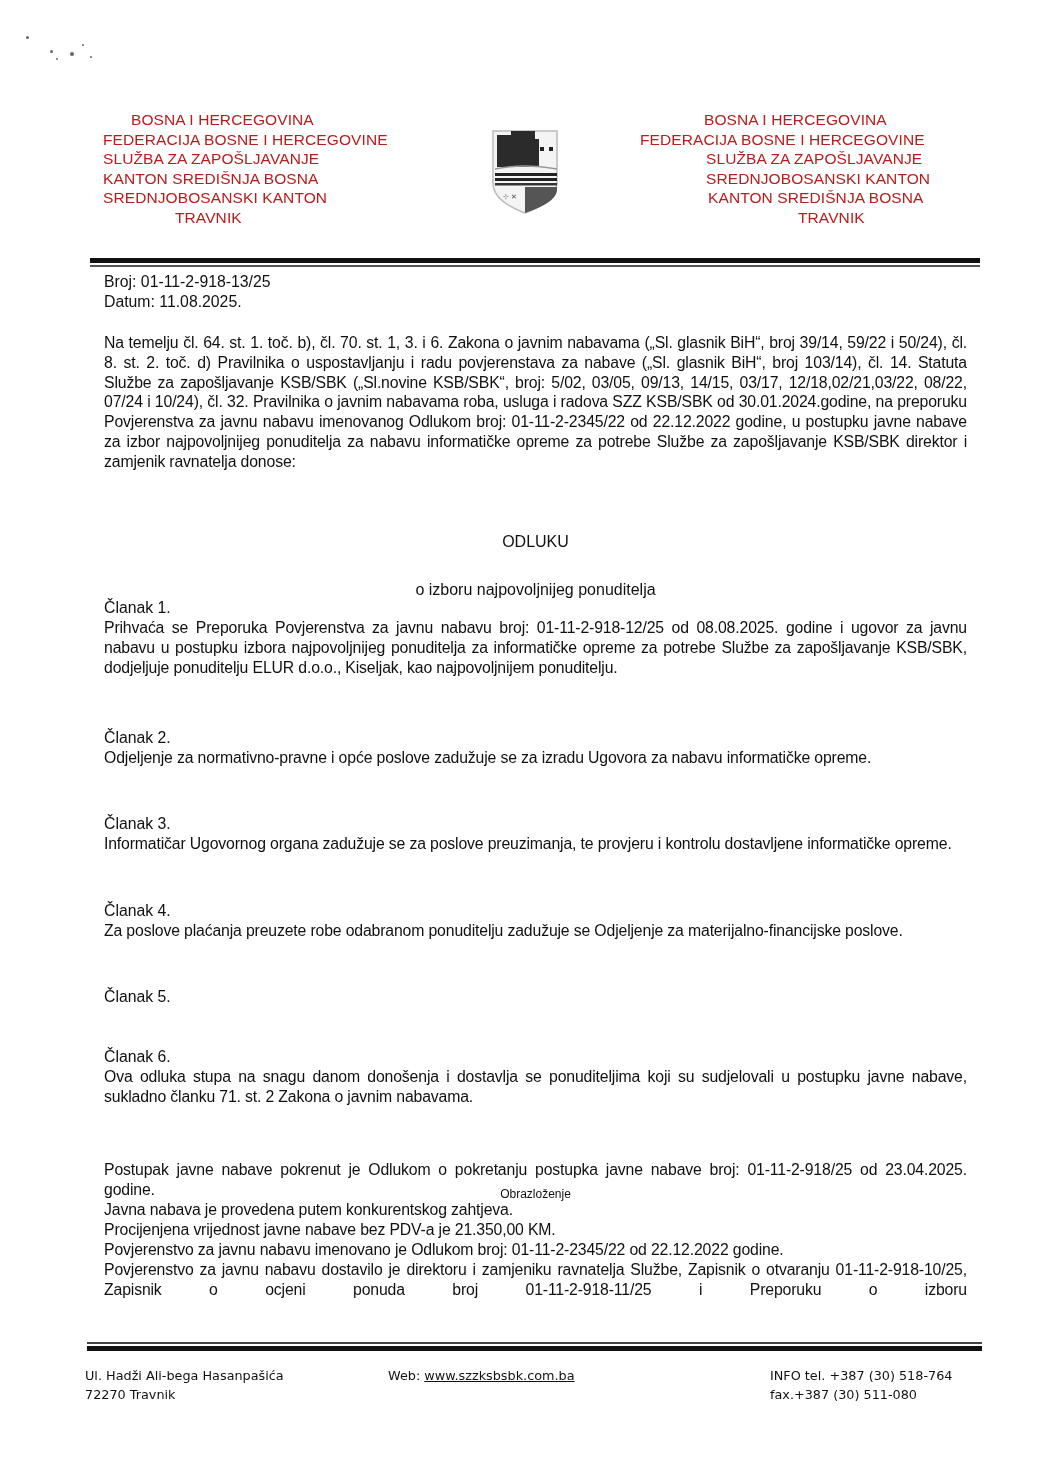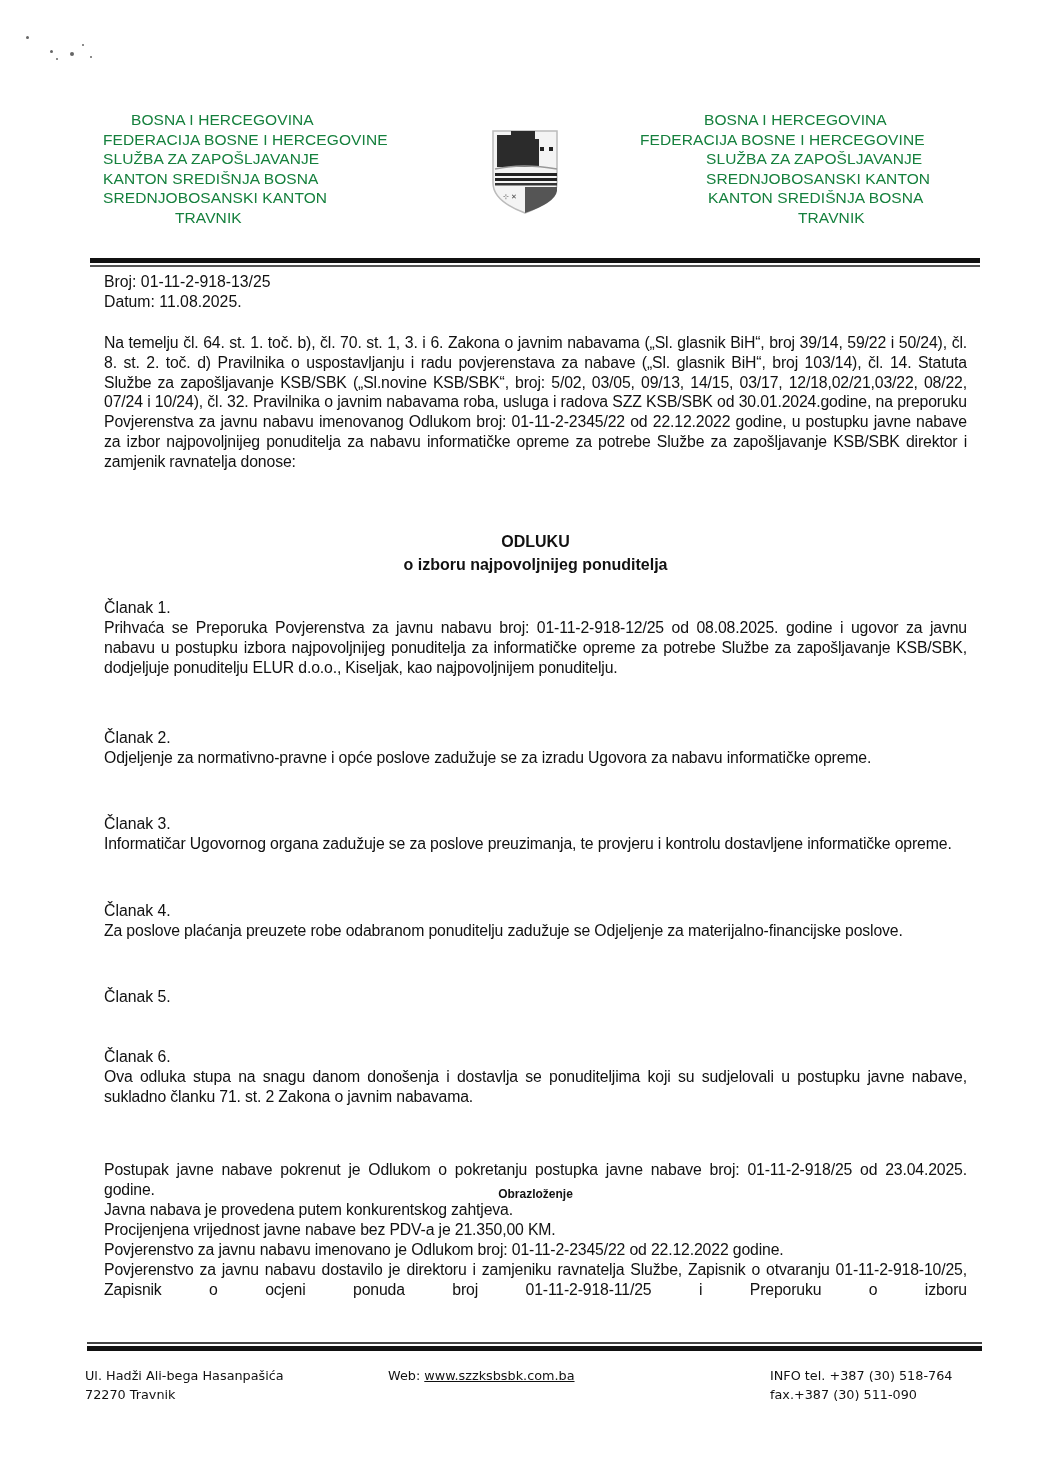--- a/index.html
+++ b/index.html
@@ -5,41 +5,41 @@
   html, body { margin: 0; padding: 0; background: #ffffff; }
   body {
     width: 1058px; height: 1483px; position: relative; overflow: hidden;
     font-family: "Liberation Sans", sans-serif; color: #111;
   }
   .page { position: absolute; left: 0; top: 0; width: 1058px; height: 1483px; }
 
   .specks { position: absolute; left: 22px; top: 30px; width: 80px; height: 40px; }
   .specks span { position: absolute; background: #666; border-radius: 50%; }
 
-  .hdr-block { position: absolute; top: 110px; font-size: 15.5px; line-height: 19.6px; color: #15803d; letter-spacing: 0.1px; }
+  .hdr-block { position: absolute; top: 110px; font-size: 15.5px; line-height: 19.6px; color: #b91c1c; letter-spacing: 0.1px; }
   .hdr-left { left: 103px; width: 330px; }
   .hdr-right { left: 640px; width: 340px; }
   .hdr-line { white-space: nowrap; display: block; }
 
   .crest { position: absolute; left: 483px; top: 125px; width: 86px; height: 90px; }
 
   .rule-top { position: absolute; left: 90px; top: 258px; width: 890px; }
   .rule-top .thick { height: 5px; background: #111; }
   .rule-top .thin { height: 2px; background: #555; margin-top: 2px; }
 
   .meta { position: absolute; left: 104px; top: 272px; font-size: 15.8px; line-height: 20px; }
   .meta div { white-space: nowrap; }
 
   .body-text {
     position: absolute; left: 104px; width: 863px;
     font-size: 15.8px; line-height: 19.8px; text-align: justify;
     font-family: "Liberation Sans Narrow", "Liberation Sans", sans-serif;
     letter-spacing: -0.15px;
   }
-  .title { position: absolute; left: 104px; width: 863px; text-align: center; font-weight: bold; font-size: 16px; line-height: 22px; }
+  .title { position: absolute; left: 104px; width: 863px; text-align: center; font-weight: normal; font-size: 16px; line-height: 22px; }
 
   .article-title { position: absolute; left: 104px; width: 863px; font-size: 15.8px; line-height: 20px; }
 
   .rule-bottom { position: absolute; left: 87px; top: 1342px; width: 895px; }
   .rule-bottom .thin { height: 2px; background: #444; }
   .rule-bottom .thick { height: 5px; background: #111; margin-top: 2px; }
 
   .footer { position: absolute; top: 1366px; font-family: "DejaVu Sans", sans-serif; font-size: 12.8px; line-height: 19px; color: #111; }
   .footer-left { left: 85px; }
   .footer-mid { left: 388px; }
@@ -99,21 +99,21 @@
   </div>
 
   <div class="meta">
     <div>Broj: 01-11-2-918-13/25</div>
     <div>Datum: 11.08.2025.</div>
   </div>
 
   <div class="body-text" style="top:333px;">Na temelju čl. 64. st. 1. toč. b), čl. 70. st. 1, 3. i 6. Zakona o javnim nabavama („Sl. glasnik BiH“, broj 39/14, 59/22 i 50/24), čl. 8. st. 2. toč. d) Pravilnika o uspostavljanju i radu povjerenstava za nabave („Sl. glasnik BiH“, broj 103/14), čl. 14. Statuta Službe za zapošljavanje KSB/SBK („Sl.novine KSB/SBK“, broj: 5/02, 03/05, 09/13, 14/15, 03/17, 12/18,02/21,03/22, 08/22, 07/24 i 10/24), čl. 32. Pravilnika o javnim nabavama roba, usluga i radova SZZ KSB/SBK od 30.01.2024.godine, na preporuku Povjerenstva za javnu nabavu imenovanog Odlukom broj: 01-11-2-2345/22 od 22.12.2022 godine, u postupku javne nabave za izbor najpovoljnijeg ponuditelja za nabavu informatičke opreme za potrebe Službe za zapošljavanje KSB/SBK  direktor i zamjenik ravnatelja donose:</div>
 
   <div class="title" style="top:531px;">ODLUKU</div>
-  <div class="title" style="top:554px;">o izboru najpovoljnijeg ponuditelja</div>
+  <div class="title" style="top:579px;">o izboru najpovoljnijeg ponuditelja</div>
 
   <div class="article-title" style="top:598px;">Članak 1.</div>
   <div class="body-text" style="top:618px;">Prihvaća se Preporuka Povjerenstva za javnu nabavu broj: 01-11-2-918-12/25 od 08.08.2025. godine i ugovor za javnu nabavu u postupku izbora najpovoljnijeg ponuditelja za informatičke opreme za potrebe Službe za zapošljavanje KSB/SBK, dodjeljuje ponuditelju ELUR d.o.o., Kiseljak, kao najpovoljnijem ponuditelju.</div>
 
   <div class="article-title" style="top:728px;">Članak 2.</div>
   <div class="body-text" style="top:748px; width:780px; text-align:left;">Odjeljenje za normativno-pravne i opće poslove zadužuje se za izradu Ugovora za nabavu informatičke opreme.</div>
 
   <div class="article-title" style="top:814px;">Članak 3.</div>
   <div class="body-text" style="top:834px;">Informatičar Ugovornog organa zadužuje se za poslove preuzimanja, te provjeru i kontrolu dostavljene informatičke opreme.</div>
 
@@ -139,16 +139,16 @@
 
   <div class="footer footer-left">
     <div>Ul. Hadži Ali-bega Hasanpašića</div>
     <div>72270 Travnik</div>
   </div>
   <div class="footer footer-mid">
     <span>Web: </span><span class="link">www.szzksbsbk.com.ba</span>
   </div>
   <div class="footer footer-right">
     <div>INFO tel. +387 (30) 518-764</div>
-    <div>fax.+387 (30) 511-090</div>
+    <div>fax.+387 (30) 511-080</div>
   </div>
 
 </div>
 
 </body></html>

